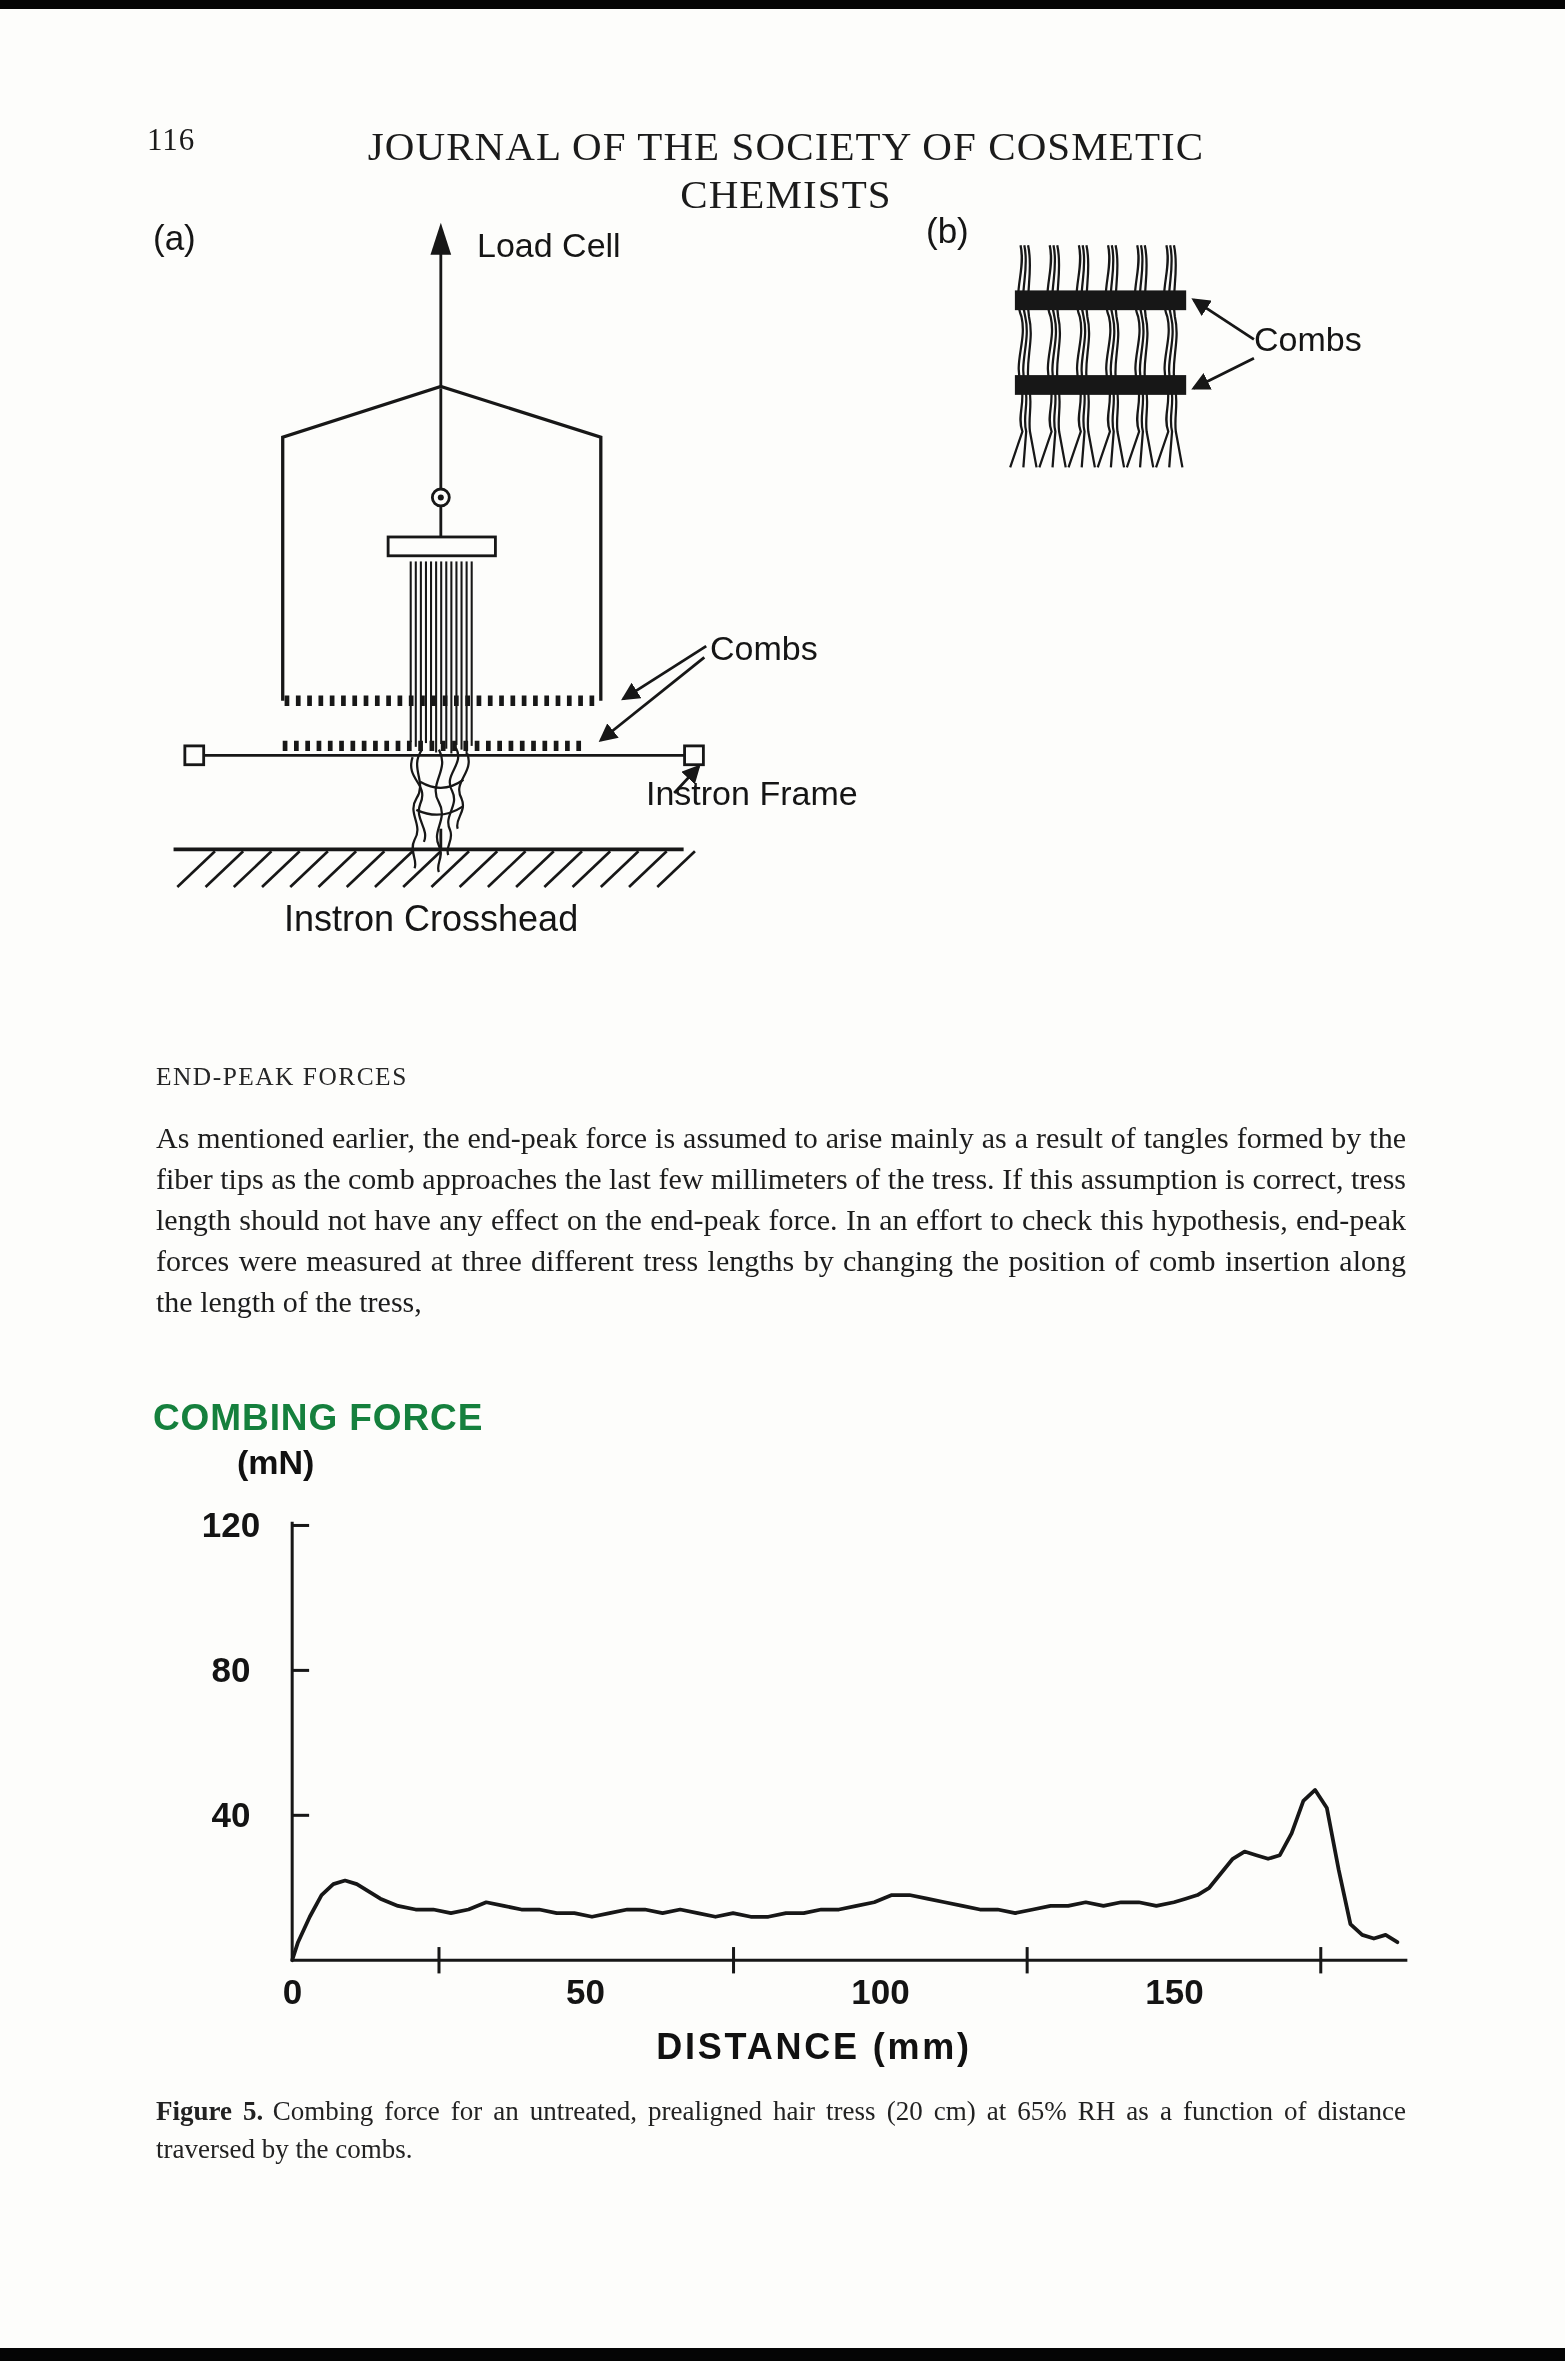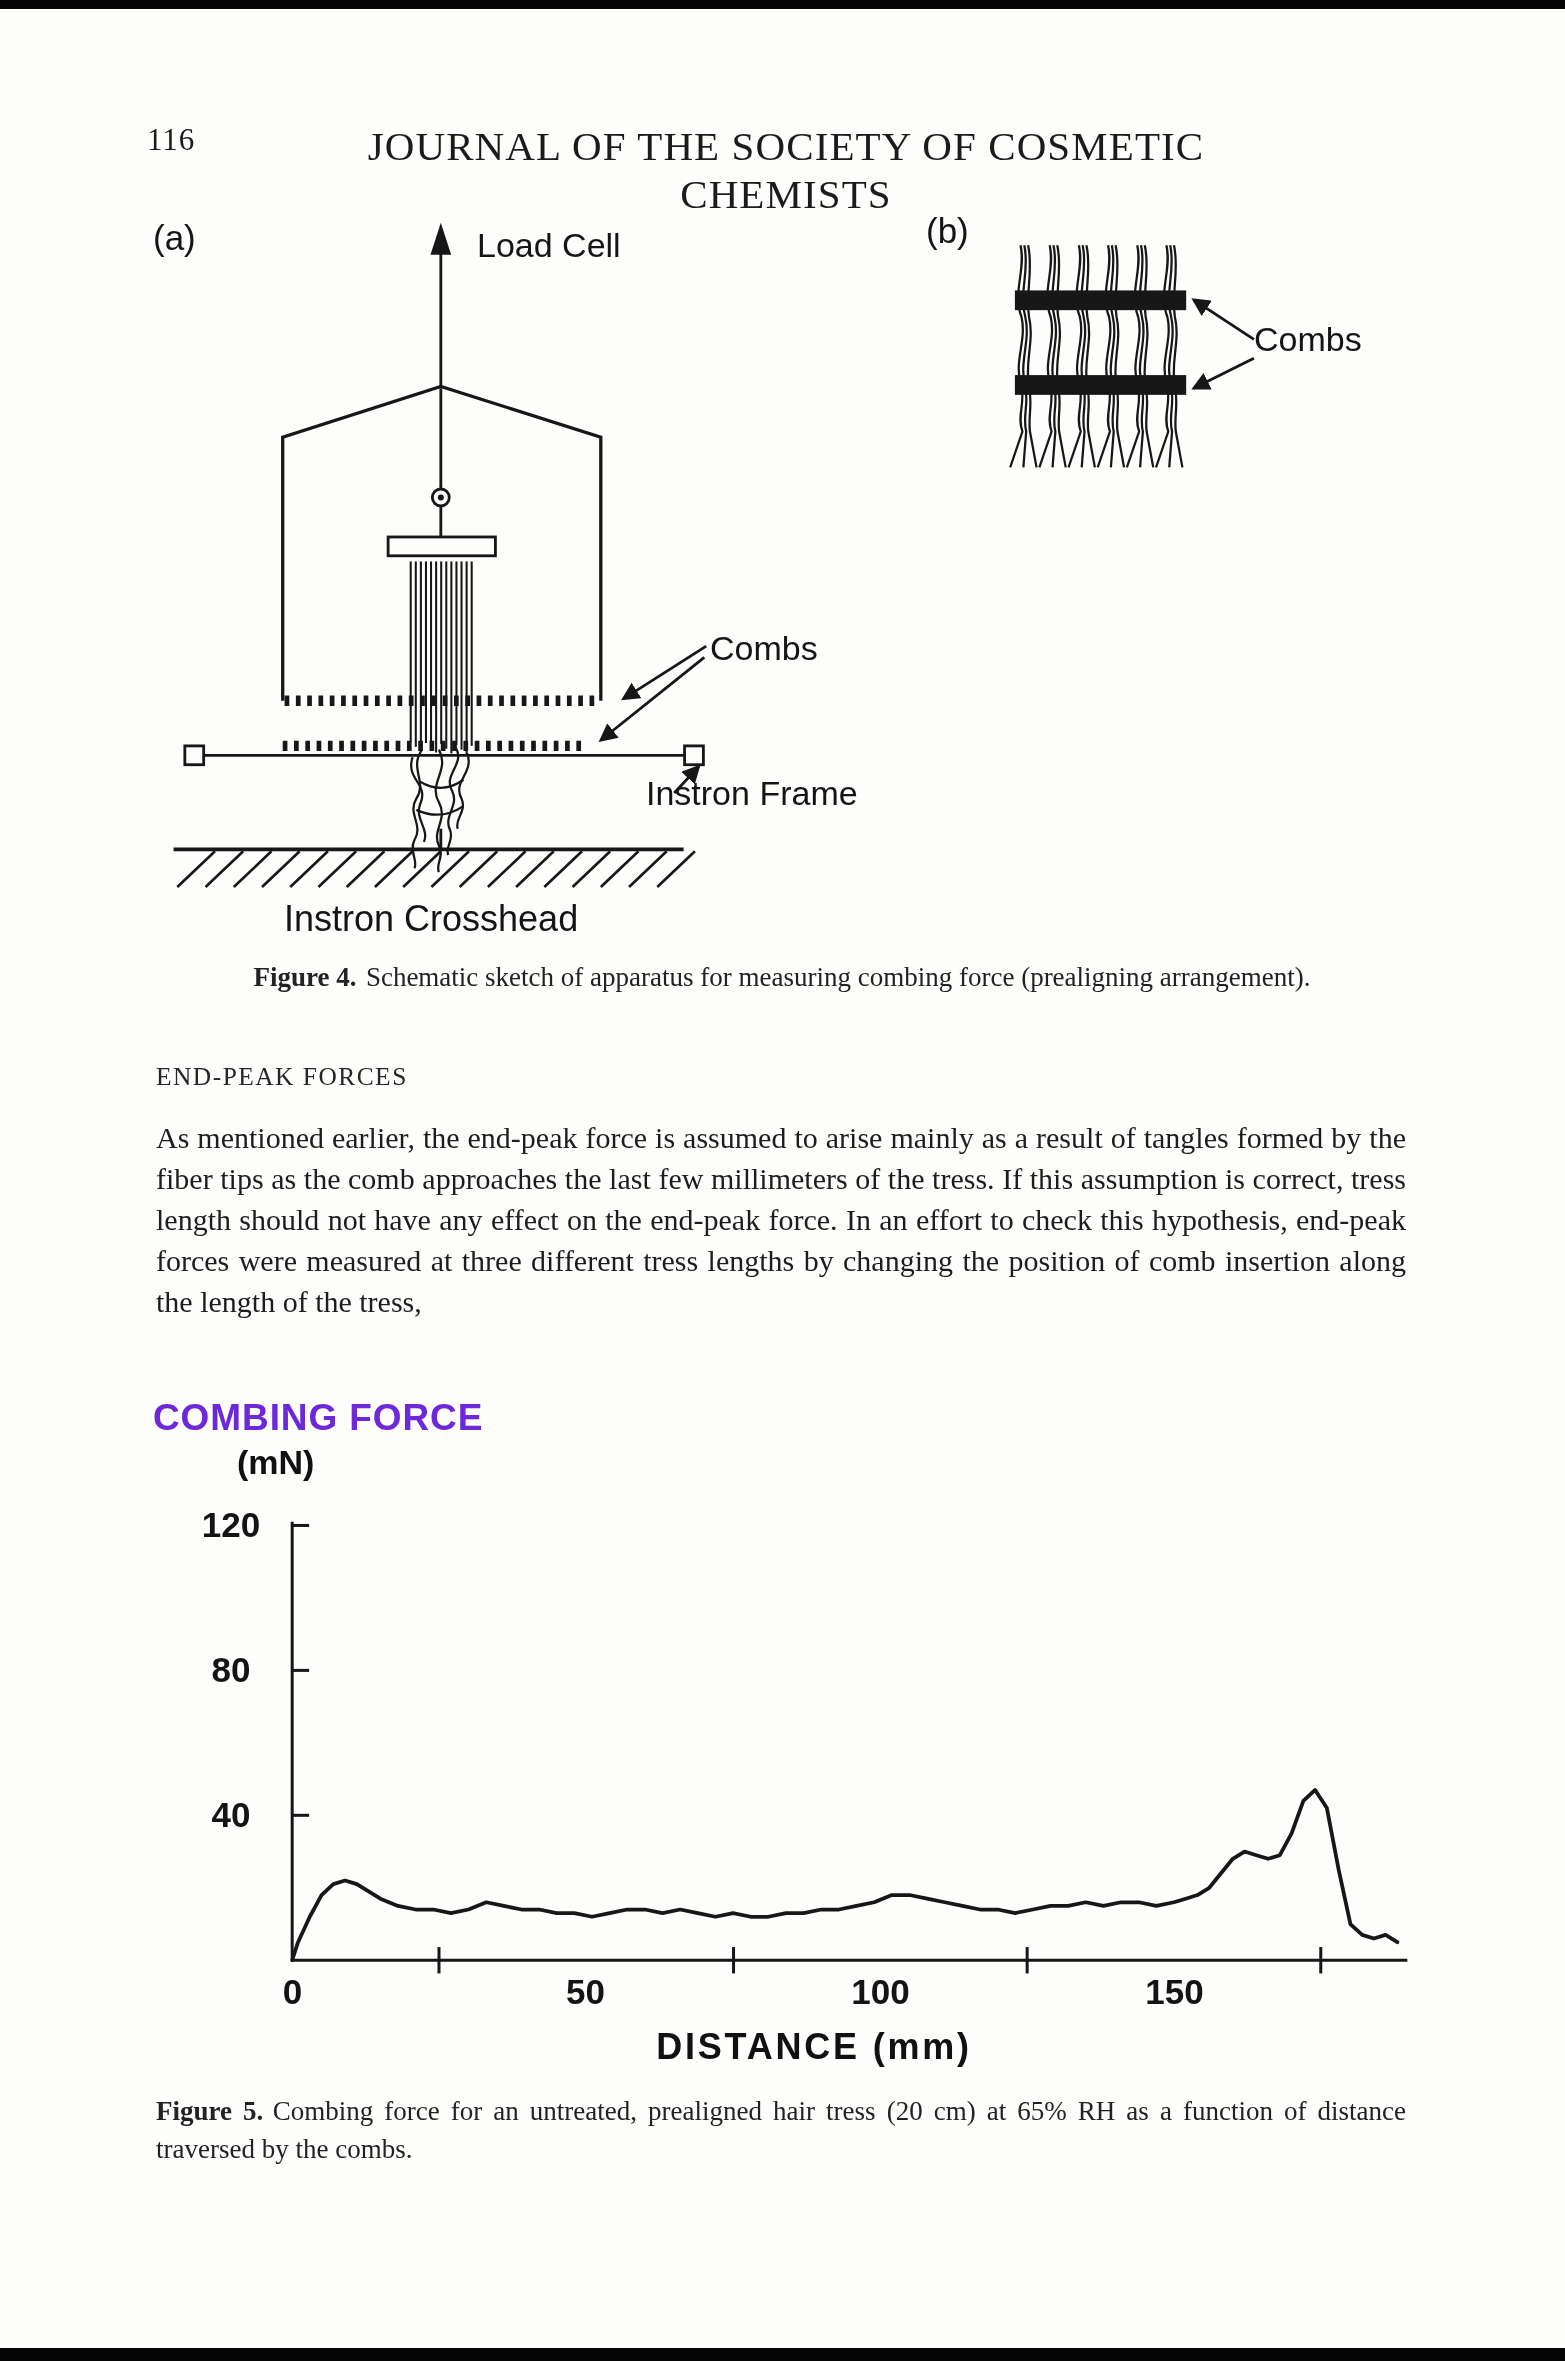--- a/index.html
+++ b/index.html
@@ -11,21 +11,21 @@
   }
   .abs { position:absolute; }
   .scan-bar { position:absolute; left:0; width:1566px; background:#050505; }
   .pagenum { font-size:31px; letter-spacing:0.9px; }
   .running-head { font-size:41px; letter-spacing:1.1px; text-align:center; }
   .fig-label { position:absolute; font-family:"Liberation Sans", sans-serif; color:#151515; }
   .caption { position:absolute; font-size:27px; line-height:37px; color:#222; }
   .caption .cap-tag { font-weight:bold; margin-right:9.4px; }
   .section-heading { position:absolute; font-size:25.4px; letter-spacing:1.5px; color:#262626; }
   .body-par { position:absolute; font-size:30px; line-height:41px; text-align:justify; color:#1d1d1d; }
-  .chart-title { position:absolute; font-family:"Liberation Sans", sans-serif; font-weight:bold; font-size:37px; letter-spacing:0.9px; color:#6d28d9; }
+  .chart-title { position:absolute; font-family:"Liberation Sans", sans-serif; font-weight:bold; font-size:37px; letter-spacing:0.9px; color:#15803d; }
   .chart-unit { position:absolute; font-family:"Liberation Sans", sans-serif; font-weight:bold; font-size:34px; color:#111; }
   .tick-label { position:absolute; font-family:"Liberation Sans", sans-serif; font-size:35px; font-weight:600; color:#141414; }
   .tick-right { text-align:center; }
   .tick-center { text-align:center; }
   .chart-xlabel { position:absolute; font-family:"Liberation Sans", sans-serif; font-weight:bold; font-size:36px; letter-spacing:2.8px; text-align:center; color:#111; }
   svg .ink { stroke:#171717; fill:none; }
   svg .fill-ink { fill:#171717; stroke:none; }
 </style>
 </head>
 <body>
@@ -153,23 +153,20 @@
   </svg>
 
   <div class="fig-label" style="left:153px;top:218px;font-size:35px;">(a)</div>
   <div class="fig-label" style="left:477px;top:226px;font-size:34px;">Load Cell</div>
   <div class="fig-label" style="left:926px;top:211px;font-size:35px;">(b)</div>
   <div class="fig-label" style="left:1254px;top:320px;font-size:34px;">Combs</div>
   <div class="fig-label" style="left:710px;top:629px;font-size:34px;">Combs</div>
   <div class="fig-label" style="left:646px;top:774px;font-size:34px;">Instron Frame</div>
   <div class="fig-label" style="left:284px;top:898px;font-size:36px;">Instron Crosshead</div>
 
-  <div class="caption" style="left:156px;top:959px;width:1252px;text-align:center;">
-    <span class="cap-tag">Figure 4.</span><span>Schematic sketch of apparatus for measuring combing force (prealigning arrangement).</span>
-  </div>
 
   <div class="section-heading" style="left:156px;top:1062px;">END-PEAK FORCES</div>
   <div class="body-par" style="left:156px;top:1117px;width:1250px;">As mentioned earlier, the end-peak force is assumed to arise mainly as a result of tangles formed by the fiber tips as the comb approaches the last few millimeters of the tress. If this assumption is correct, tress length should not have any effect on the end-peak force. In an effort to check this hypothesis, end-peak forces were measured at three different tress lengths by changing the position of comb insertion along the length of the tress,</div>
 
   <div class="chart-title" style="left:153px;top:1397px;">COMBING FORCE</div>
   <div class="chart-unit" style="left:237px;top:1443px;">(mN)</div>
 
   <svg id="force-chart-svg" class="abs" style="left:245px;top:1469px;" width="1186" height="527" viewBox="0 0 1260 560">
     <g class="ink" stroke-width="3.2">
       <line x1="50" y1="56" x2="50" y2="522"></line>

